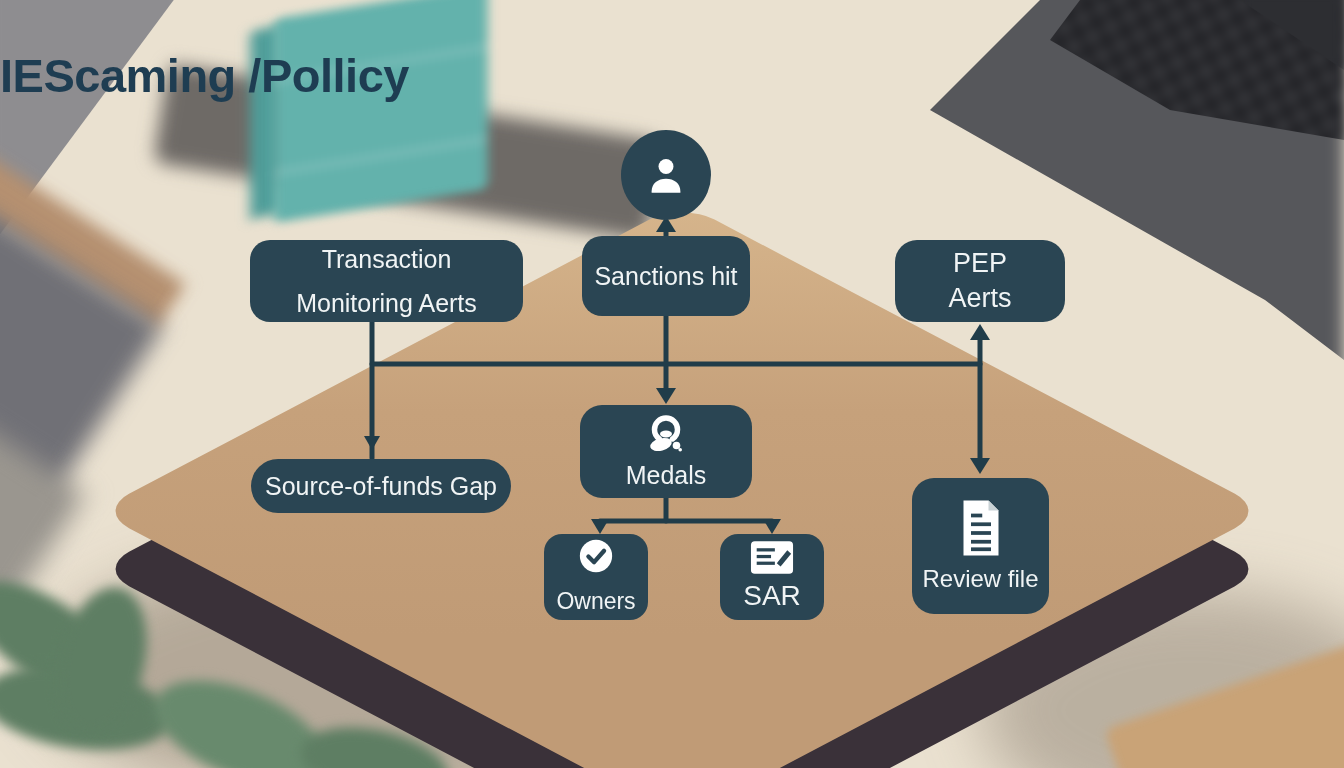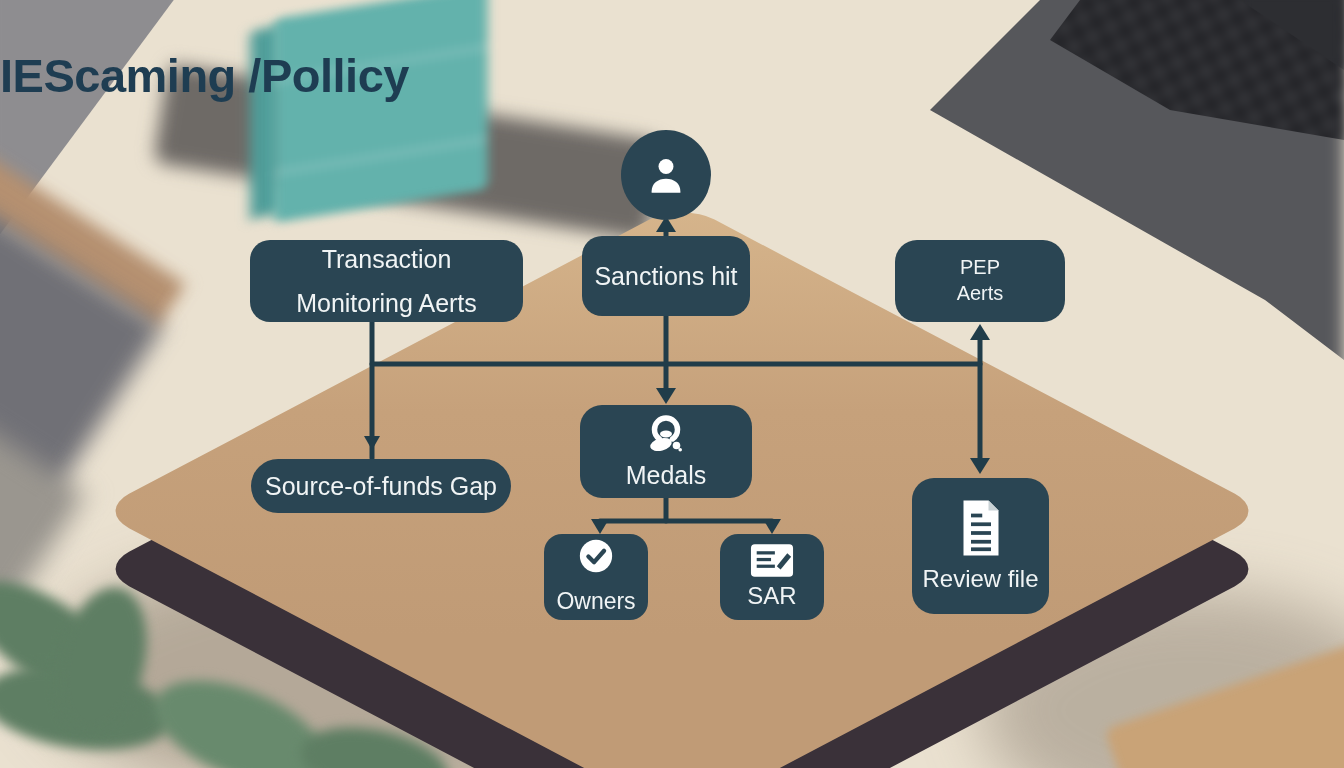--- a/index.html
+++ b/index.html
@@ -66,25 +66,25 @@
     letter-spacing:-0.5px;color:var(--title-text,#1e3d52);}
 
   
   .node{position:absolute;background:var(--node-bg,#2a4553);color:var(--node-text,#f0f4f5);
     display:flex;align-items:center;justify-content:center;text-align:center;
     box-sizing:border-box;flex-direction:column;}
   .node .lbl{line-height:1.28;}
   .person-circle{left:621px;top:130px;width:90px;height:90px;border-radius:50%;}
   .n-transaction{left:250px;top:240px;width:273px;height:82px;border-radius:20px;font-size:25px;gap:12px;}
   .n-sanctions{left:582px;top:236px;width:168px;height:80px;border-radius:20px;font-size:25px;align-items:center;}
-  .n-pep{left:895px;top:240px;width:170px;height:82px;border-radius:22px;font-size:20px;}
+  .n-pep{left:895px;top:240px;width:170px;height:82px;border-radius:22px;font-size:27px;}
   .n-source{left:251px;top:459px;width:260px;height:54px;border-radius:27px;font-size:25px;}
   .n-medals{left:580px;top:405px;width:172px;height:93px;border-radius:22px;font-size:25px;gap:2px;}
   .n-owners{left:544px;top:534px;width:104px;height:86px;border-radius:18px;font-size:23px;gap:12px;}
-  .n-sar{left:720px;top:534px;width:104px;height:86px;border-radius:18px;font-size:24px;gap:3px;}
+  .n-sar{left:720px;top:534px;width:104px;height:86px;border-radius:18px;font-size:28px;gap:3px;}
   .n-review{left:912px;top:478px;width:137px;height:136px;border-radius:22px;font-size:24px;gap:6px;}
   .icon{display:flex;align-items:center;justify-content:center;}
 </style>
 </head>
 <body>
 
 <div class="stage">
 
   <div class="prop monitor-tl"></div>
   <div class="prop tan-strip-left"></div>

